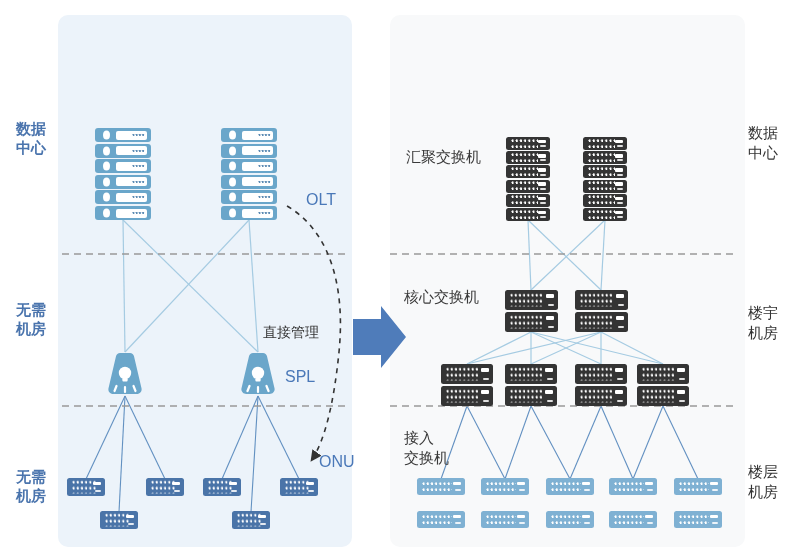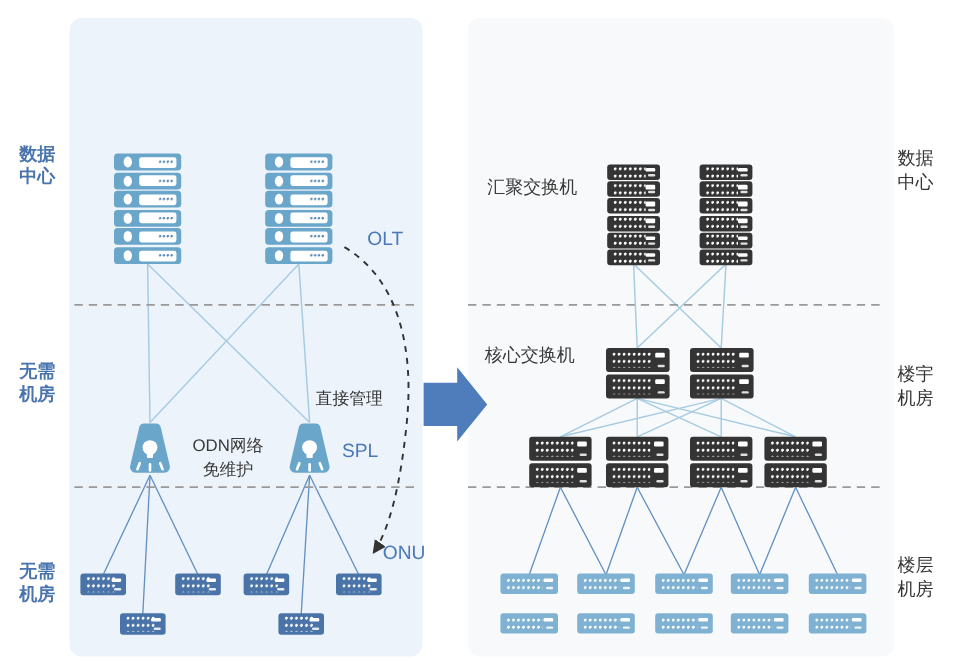--- a/index.html
+++ b/index.html
@@ -393,22 +393,22 @@
 机房</div>
 
   <div class="lbl side-label-right preline" style="top:123px">数据
 中心</div>
   <div class="lbl side-label-right preline" style="top:303px">楼宇
 机房</div>
   <div class="lbl side-label-right preline" style="top:462px">楼层
 机房</div>
 
   <div class="lbl blue-tag" style="left:306px;top:191px">OLT</div>
-  <div class="lbl preline" id="lbl-odn">ODN网络
-免维护</div>
   <div class="lbl" id="lbl-direct">直接管理</div>
   <div class="lbl blue-tag" style="left:285px;top:368px">SPL</div>
   <div class="lbl blue-tag" style="left:319px;top:453px">ONU</div>
 
   <div class="lbl layer-label" style="left:406px;top:147px">汇聚交换机</div>
   <div class="lbl layer-label" style="left:404px;top:287px">核心交换机</div>
+  <div class="lbl layer-label preline" style="left:404px;top:428px">接入
+交换机</div>
 
 </div>
 
 </body></html>

